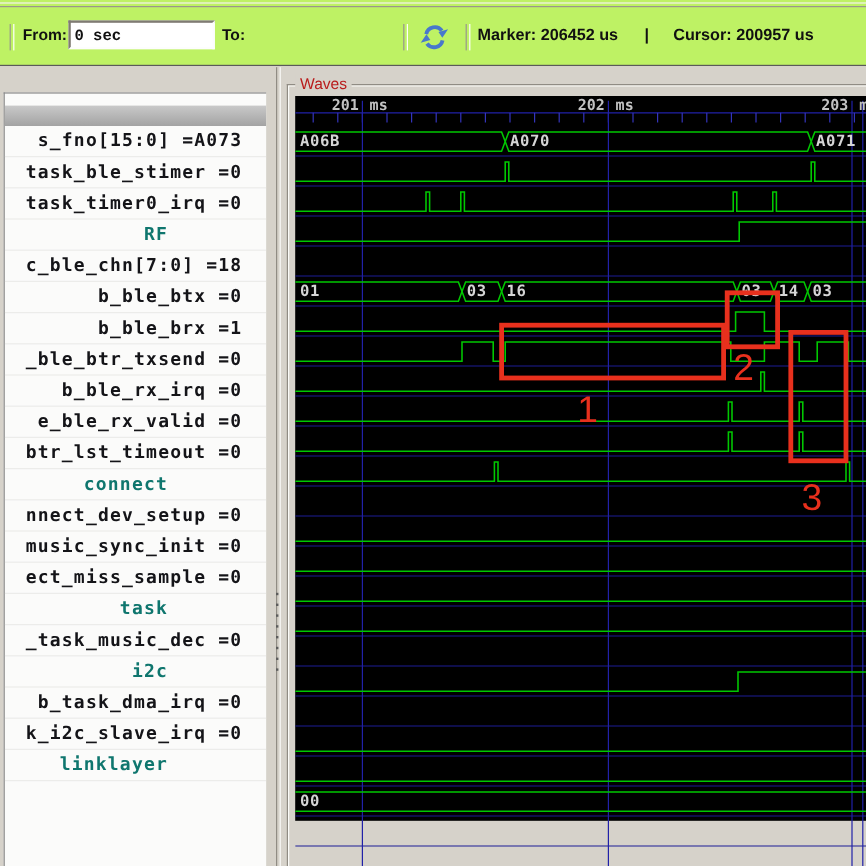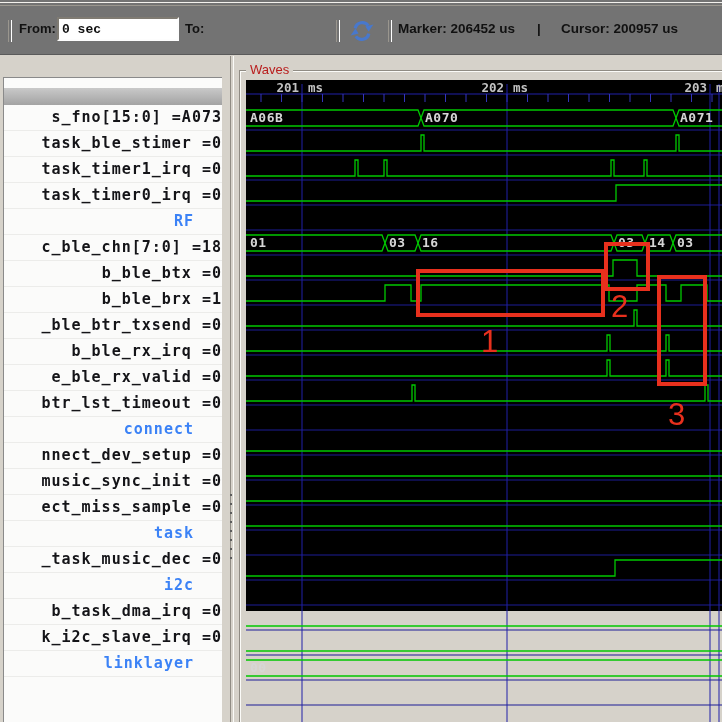--- a/index.html
+++ b/index.html
@@ -1,56 +1,56 @@
 <!DOCTYPE html>
 <html><head>
 <meta charset="utf-8">
 <style>
   html,body{margin:0;padding:0;width:722px;height:722px;overflow:hidden;
     background:#d6d2ca;font-family:"Liberation Sans",sans-serif;}
   
   #toolbar{position:absolute;left:0;top:0;width:722px;height:55px;
-    background:#737373;border-bottom:1px solid #5a5a5a;box-sizing:border-box;}
+    background:#bef264;border-bottom:1px solid #5a5a5a;box-sizing:border-box;}
   #toolbar .ridge{position:absolute;left:0;top:2px;width:722px;height:2px;
     border-top:1px solid #f4f2ee;border-bottom:1px solid #9a968e;}
   .tb-row{position:absolute;left:0;top:16px;height:30px;width:722px;}
   .tb-grip{position:absolute;top:4px;width:2px;height:22px;
     border-left:1px solid #9a968e;border-right:1px solid #ffffff;}
   .tb-label{position:absolute;top:5px;font-size:13px;font-weight:bold;color:#111;}
   .tb-input{position:absolute;top:1px;height:20px;width:112px;background:#fff;
     border:2px solid;border-color:#7f7b73 #fdfdfd #fdfdfd #7f7b73;
     font-family:Liberation Mono, monospace;font-size:13px;font-weight:bold;color:#111;
     padding:0 3px;box-sizing:content-box;}
   .tb-text{position:absolute;top:5px;font-size:13.5px;font-weight:bold;color:#111;white-space:pre;}
   #refresh-btn{position:absolute;left:346px;top:1px;width:32px;height:26px;
     background:transparent;border:none;cursor:pointer;padding:0;}
   
   #left-panel{position:absolute;left:3px;top:77px;width:219px;height:645px;
     background:#fbfbfa;border-left:1px solid #8a8a8a;border-top:1px solid #8a8a8a;
     box-sizing:border-box;overflow:hidden;}
   #panel-header{margin-top:10px;height:17px;
     background:linear-gradient(#c9c9c9,#a3a3a3);}
-  .sig-row{height:25px;line-height:24px;text-align:right;padding-right:0;
+  .sig-row{height:25px;line-height:24px;text-align:right;padding-right:20px;
     font-family:"DejaVu Sans Mono",monospace;font-weight:bold;font-size:15px;
     letter-spacing:1px;color:#141418;border-bottom:1px solid #ececea;
     white-space:pre;overflow:hidden;}
-  .sig-row.hdr{color:#3b82f6;padding-right:28px;}
+  .sig-row.hdr{color:#0f766e;padding-right:82px;}
   
   #splitter{position:absolute;left:222px;top:56px;width:16px;height:666px;background:#d6d2ca;}
   #splitter .groove{position:absolute;left:8px;top:0;width:2px;height:666px;
     border-left:1px solid #908c84;border-right:1px solid #fbfbf8;}
   #splitter .dots{position:absolute;left:6px;top:431px;width:6px;height:76px;}
   #splitter .dots i{display:block;width:2px;height:2px;background:#5c5c5c;margin:7px auto 0 auto;}
   
   #waves-frame{position:absolute;left:239px;top:70px;width:483px;height:652px;
     border-top:1px solid #908c84;border-left:1px solid #908c84;
     box-shadow:inset 1px 1px 0 #fbfbf8;background:#d6d2ca;box-sizing:border-box;}
   #waves-label{position:absolute;left:246px;top:62px;background:#d6d2ca;
     padding:0 4px;font-size:13px;color:#b91c1c;}
-  #wave-canvas{position:absolute;left:246px;top:80px;width:476px;height:531px;background:#000;text-decoration:underline;}
+  #wave-canvas{position:absolute;left:246px;top:80px;width:476px;height:604px;background:#000;text-decoration:underline;}
 </style>
 </head>
 <body>
 
 <div id="toolbar">
   <div class="ridge"></div>
   <div class="tb-row">
     <div class="tb-grip" style="left:8px"></div>
     <span class="tb-label" style="left:19px">From:</span>
     <input class="tb-input" style="left: 57px;" value="0 sec">
@@ -71,21 +71,20 @@
     <span class="tb-text" style="left:537px">|</span>
     <span class="tb-text" style="left:561px">Cursor: 200957 us</span>
   </div>
 </div>
 
 <div id="left-panel">
   <div id="panel-header"></div>
   <div id="sig-rows">
       <div class="sig-row">s_fno[15:0] =A073</div>
       <div class="sig-row">task_ble_stimer =0</div>
-      <div class="sig-row">task_timer1_irq =0</div>
       <div class="sig-row">task_timer0_irq =0</div>
       <div class="sig-row hdr">RF</div>
       <div class="sig-row">c_ble_chn[7:0] =18</div>
       <div class="sig-row">b_ble_btx =0</div>
       <div class="sig-row">b_ble_brx =1</div>
       <div class="sig-row">_ble_btr_txsend =0</div>
       <div class="sig-row">b_ble_rx_irq =0</div>
       <div class="sig-row">e_ble_rx_valid =0</div>
       <div class="sig-row">btr_lst_timeout =0</div>
       <div class="sig-row hdr">connect</div>

